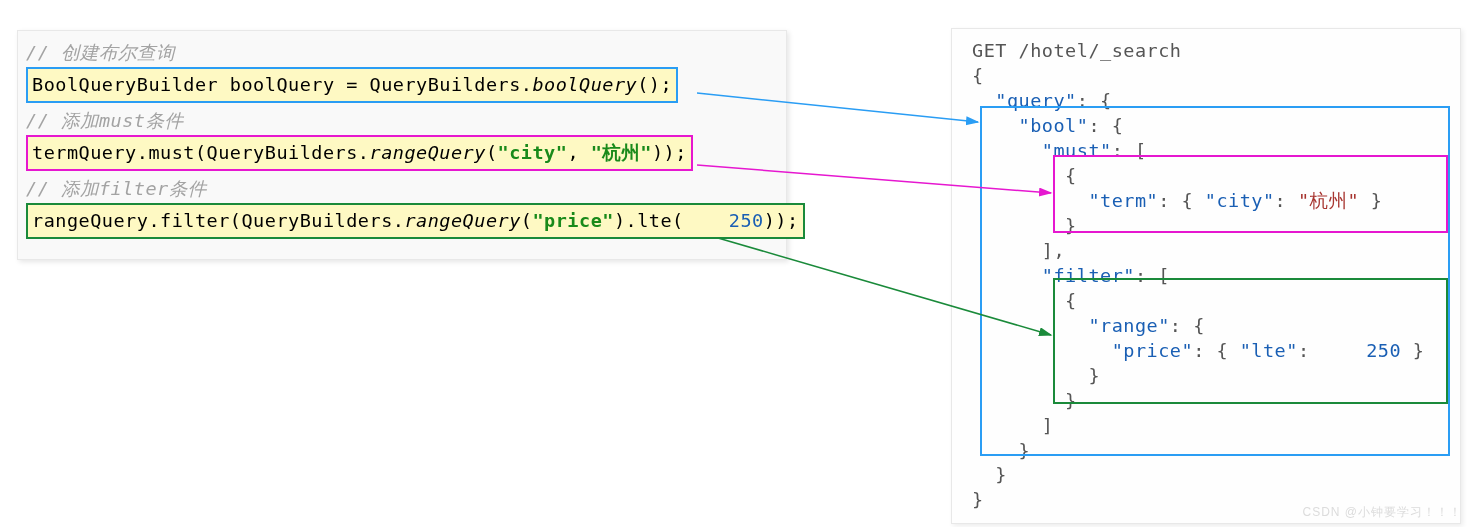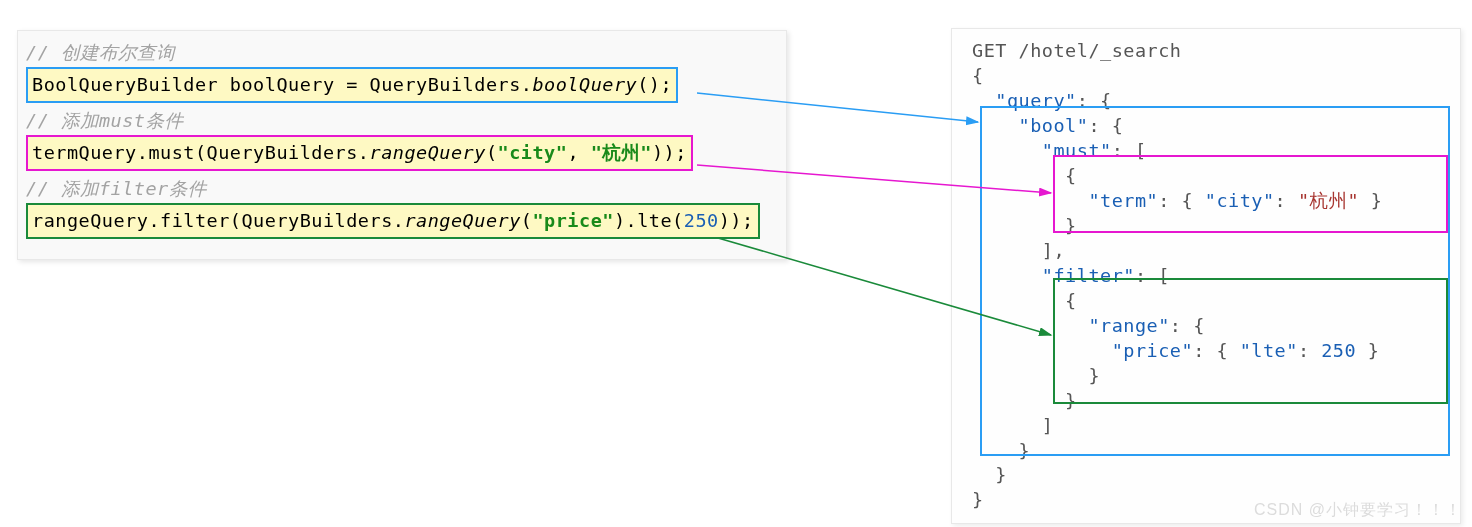--- a/index.html
+++ b/index.html
@@ -34,21 +34,21 @@
   }
   .code-line {
     font-size: 18.5px;
     line-height: 1.3;
     white-space: pre;
     letter-spacing: 0.5px;
   }
   .comment { color: #a3a3a3; font-style: italic; }
   .method-italic { font-style: italic; }
   .green-bold { color: #198a1a; font-weight: bold; }
-  .num { color: #1a5fb4; }
+  .num { color: #1a5fb4; margin-left: 45px; }
   .key { color: #1a5fb4; }
   .str-red { color: #a7342f; }
   .box {
     border: 2px solid;
     padding: 4px 4px;
     margin: 2px 0 6px 0;
     display: inline-block;
     background: #fef9c3;
     font-size: 18.5px;
     line-height: 1.3;
@@ -96,21 +96,21 @@
   svg.arrows {
     position: absolute;
     left: 0; top: 0;
     pointer-events: none;
   }
   .watermark {
     position: absolute;
     right: 10px;
     bottom: 6px;
     color: #dcdcdc;
-    font-size: 16px;
+    font-size: 12px;
     font-family: sans-serif;
     letter-spacing: 1px;
   }
 </style>
 </head>
 <body>
 
 <div class="left-panel">
   <div class="code-line comment">// 创建布尔查询</div>
   <div class="box blue-box"><span>BoolQueryBuilder boolQuery = QueryBuilders.</span><span class="method-italic">boolQuery</span><span>();</span></div>

